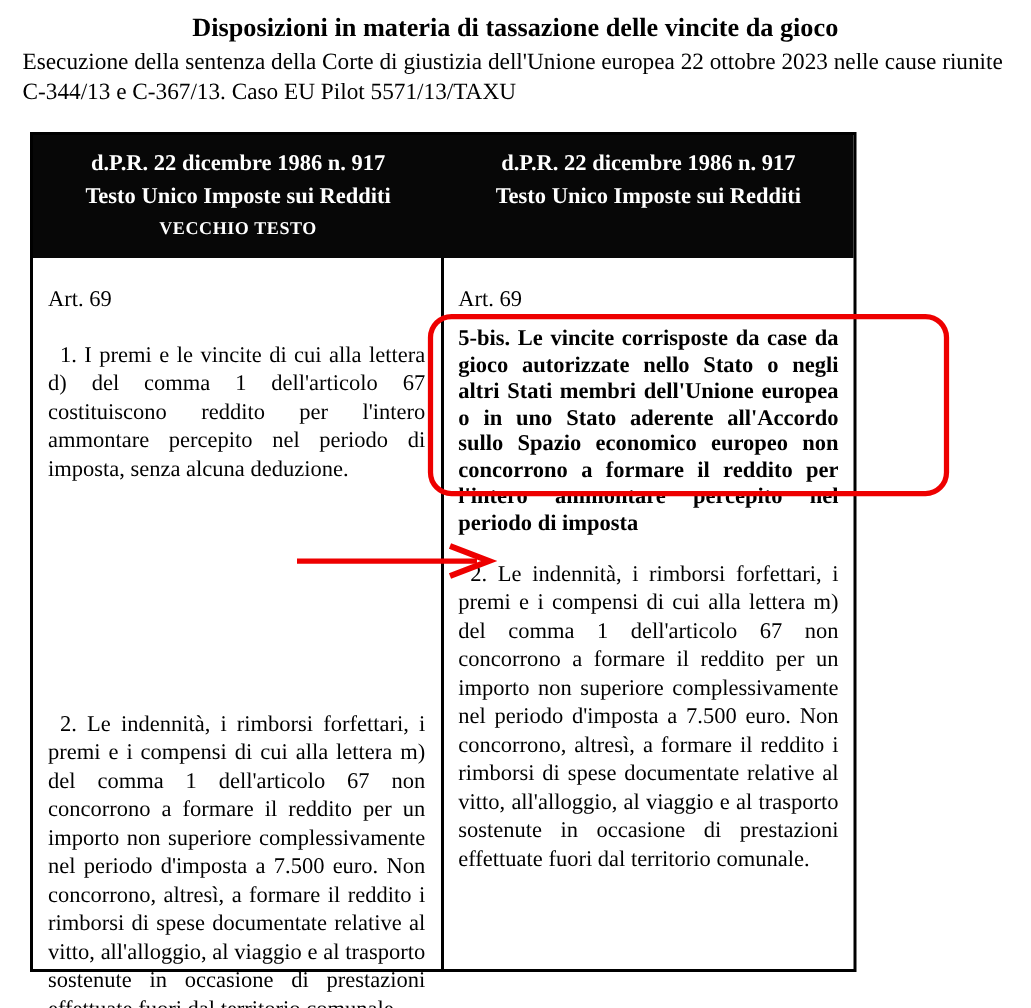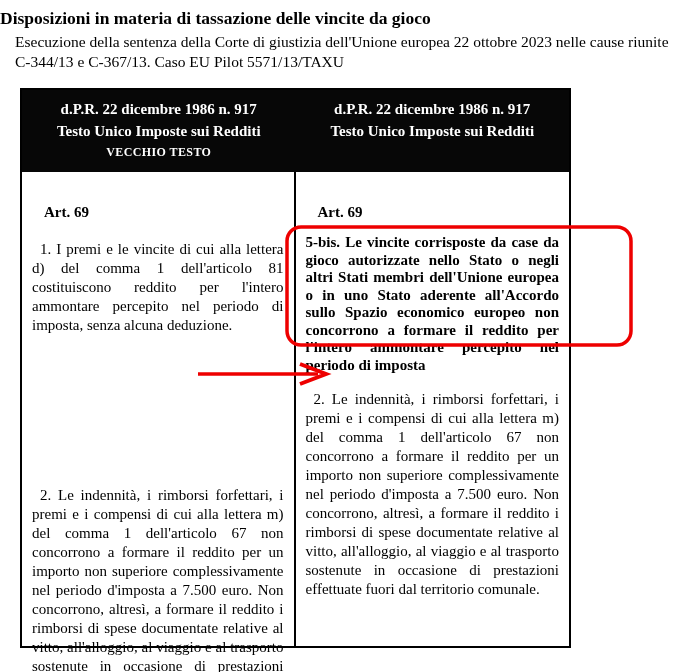--- a/index.html
+++ b/index.html
@@ -8,21 +8,21 @@
     width:687px;height:672px;
     background:#ffffff;
     font-family:"Liberation Serif","DejaVu Serif",serif;
     color:#000;
     overflow:hidden;
   }
   .doc-title{
     margin:8px 0 0 0;
     font-size:17.5px;
     font-weight:bold;
-    text-align:left;
+    text-align:center;
     line-height:21px;
   }
   .doc-subtitle{
     margin:3px 10px 0 15px;
     width:661px;
     font-size:15.5px;
     line-height:20px;
   }
   .cmp-table{
     position:absolute;
@@ -62,22 +62,22 @@
   }
   .cell{
     width:50%;
     box-sizing:border-box;
     padding:18px 10px 0 10px;
     font-size:15px;
     line-height:19px;
   }
   .cell.left{border-right:2px solid #000;}
   .art{
-    margin:12px;
-    font-weight:bold;
+    margin:0;
+    font-weight:normal;
     font-size:15px;
     line-height:20px;
   }
   .para{
     margin:0;
     text-align:justify;
   }
   .para.indent{text-indent:8px;}
   .para.bold{font-weight:bold;}
   .p1{margin-top:18px;}
@@ -126,21 +126,21 @@
       <div class="th">
         <div class="th-l1">d.P.R. 22 dicembre 1986 n. 917</div>
         <div class="th-l2">Testo Unico Imposte sui Redditi</div>
       </div>
     </div>
 
     <div class="tbody">
 
       <div class="cell left">
         <p class="art">Art. 69</p>
-        <p class="para indent p1">1. I premi e le vincite di cui alla lettera d) del comma 1 dell'articolo 81 costituiscono reddito per l'intero ammontare percepito nel periodo di imposta, senza alcuna deduzione.</p>
+        <p class="para indent p1">1. I premi e le vincite di cui alla lettera d) del comma 1 dell'articolo 67 costituiscono reddito per l'intero ammontare percepito nel periodo di imposta, senza alcuna deduzione.</p>
         <p class="para indent p2-left">2. Le indennità, i rimborsi forfettari, i premi e i compensi di cui alla lettera m) del comma 1 dell'articolo 67 non concorrono a formare il reddito per un importo non superiore complessivamente nel periodo d'imposta a 7.500 euro. Non concorrono, altresì, a formare il reddito i rimborsi di spese documentate relative al vitto, all'alloggio, al viaggio e al trasporto sostenute in occasione di prestazioni effettuate fuori dal territorio comunale.</p>
       </div>
 
       <div class="cell right">
         <p class="art">Art. 69</p>
 
         <div class="bis-wrap">
           <svg class="bis-box" viewBox="0 0 348 122">
             <rect x="2" y="2" width="344" height="118" rx="14" ry="14" fill="none" stroke-width="3.5" stroke="#ee0000"></rect>
           </svg>

